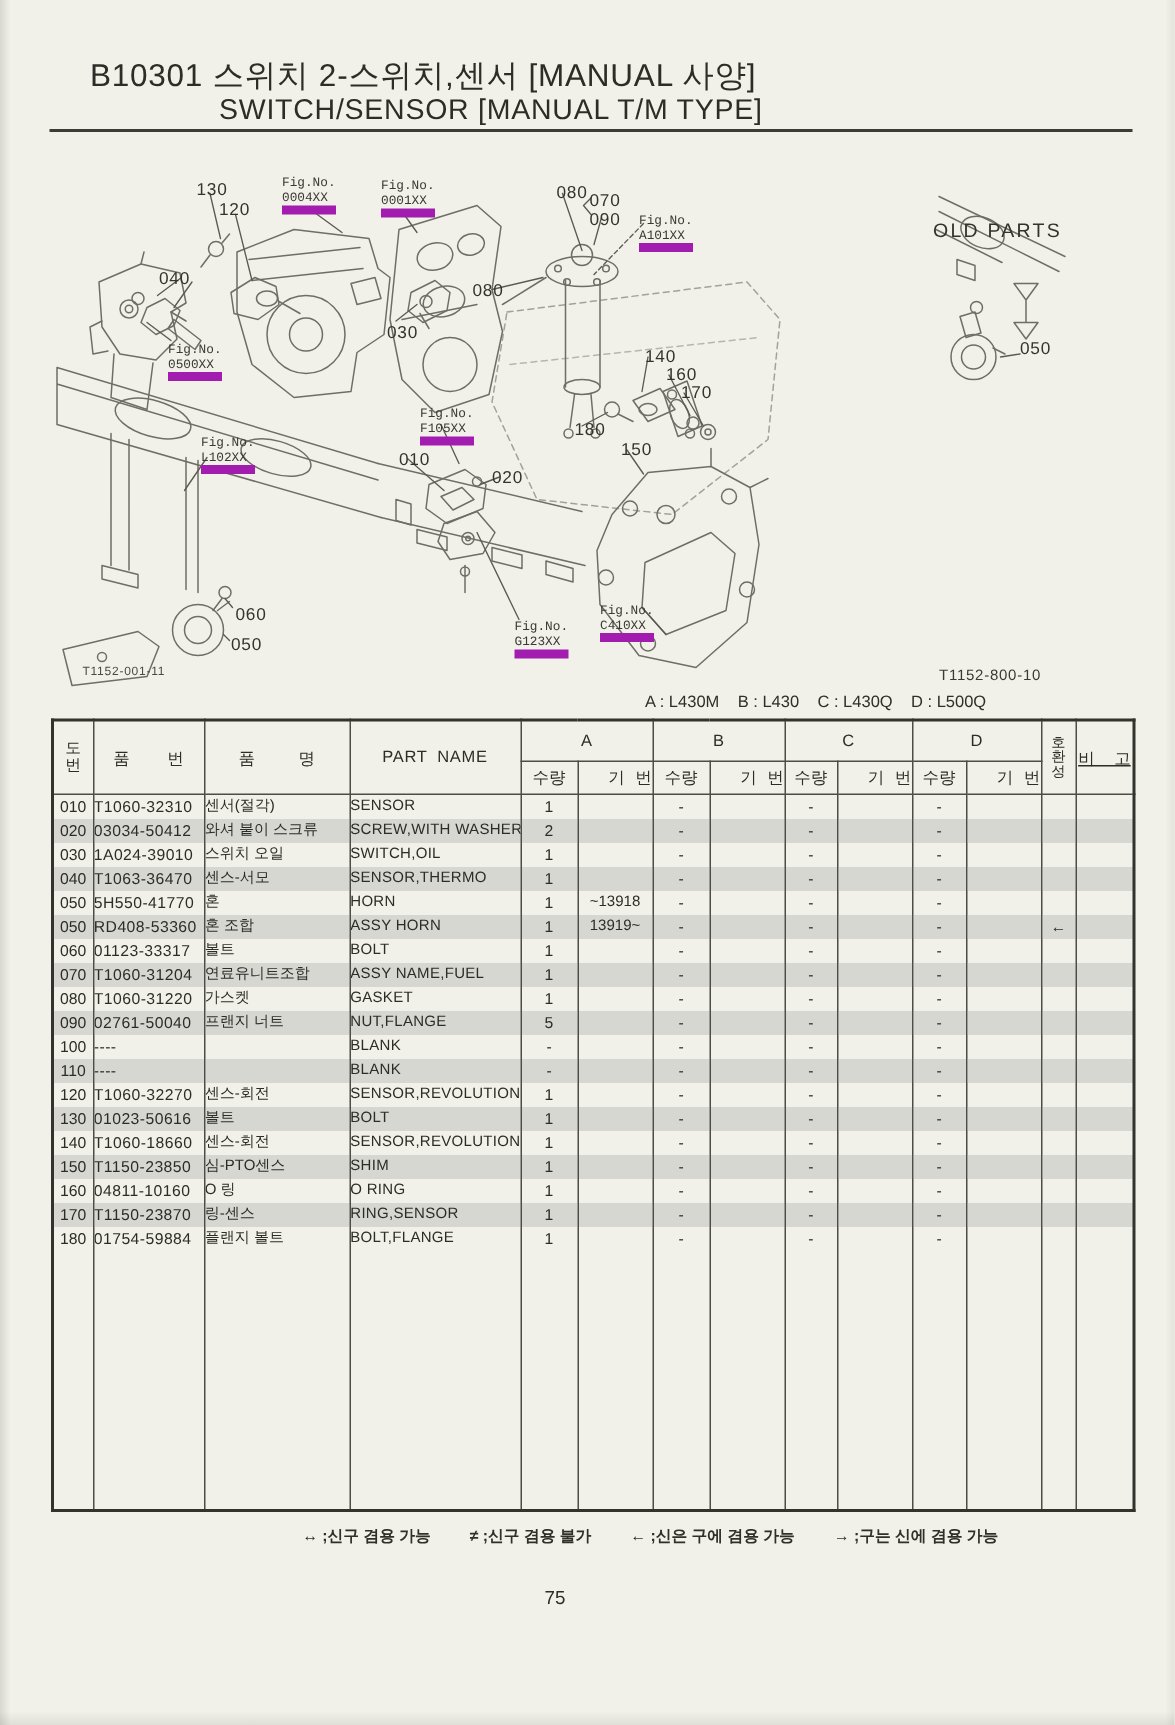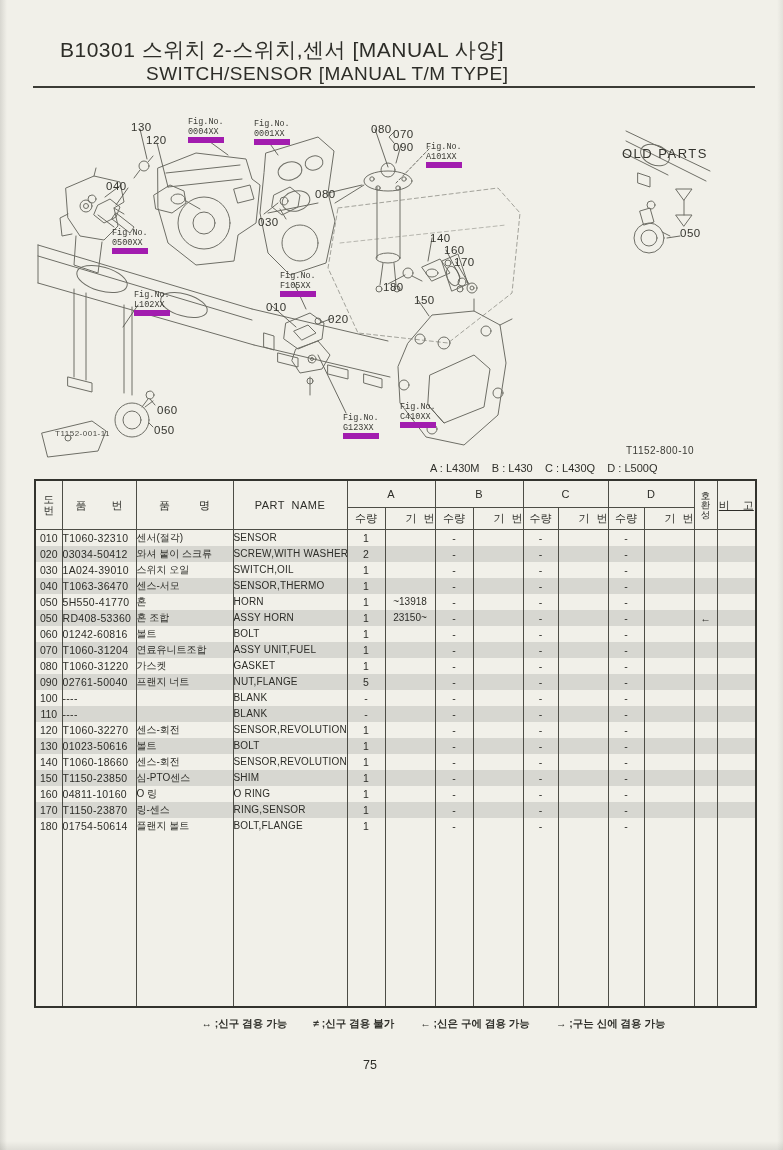--- a/index.html
+++ b/index.html
@@ -247,21 +247,21 @@
 
 <div class="abs figref" style="left:188px;top:118px;"><span>Fig.No.</span><span class="code">0004XX</span></div>
 <div class="abs figref" style="left:254px;top:120px;"><span>Fig.No.</span><span class="code">0001XX</span></div>
 <div class="abs figref" style="left:112px;top:229px;"><span>Fig.No.</span><span class="code">0500XX</span></div>
 <div class="abs figref" style="left:426px;top:143px;"><span>Fig.No.</span><span class="code">A101XX</span></div>
 <div class="abs figref" style="left:134px;top:291px;"><span>Fig.No.</span><span class="code">L102XX</span></div>
 <div class="abs figref" style="left:280px;top:272px;"><span>Fig.No.</span><span class="code">F105XX</span></div>
 <div class="abs figref" style="left:343px;top:414px;"><span>Fig.No.</span><span class="code">G123XX</span></div>
 <div class="abs figref" style="left:400px;top:403px;"><span>Fig.No.</span><span class="code">C410XX</span></div>
 
-<div class="abs drawid" style="left:55px;top:429px;">T1152-001-11</div>
+<div class="abs drawid" style="left:55px;top:443px;">T1152-001-11</div>
 <div class="abs drawid-old" style="left:626px;top:445px;">T1152-800-10</div>
 
 <div class="abs models-note">A : L430M    B : L430    C : L430Q    D : L500Q</div>
 
 <table class="parts">
   <colgroup>
     <col style="width:27px">
       <col style="width:74px">
       <col style="width:97px">
       <col style="width:114px">
@@ -387,51 +387,51 @@
         <td class="c-d_ser"></td>
         <td class="c-compat"></td>
         <td class="c-remarks"></td>
       </tr>
       <tr class="shade">
         <td class="c-no">050</td>
         <td class="c-part_no">RD408-53360</td>
         <td class="c-name_ko">혼 조합</td>
         <td class="c-part_name">ASSY HORN</td>
         <td class="c-a_qty">1</td>
-        <td class="c-a_ser">23150~</td>
+        <td class="c-a_ser">13919~</td>
         <td class="c-b_qty">-</td>
         <td class="c-b_ser"></td>
         <td class="c-c_qty">-</td>
         <td class="c-c_ser"></td>
         <td class="c-d_qty">-</td>
         <td class="c-d_ser"></td>
         <td class="c-compat">←</td>
         <td class="c-remarks"></td>
       </tr>
       <tr>
         <td class="c-no">060</td>
-        <td class="c-part_no">01242-60816</td>
+        <td class="c-part_no">01123-33317</td>
         <td class="c-name_ko">볼트</td>
         <td class="c-part_name">BOLT</td>
         <td class="c-a_qty">1</td>
         <td class="c-a_ser"></td>
         <td class="c-b_qty">-</td>
         <td class="c-b_ser"></td>
         <td class="c-c_qty">-</td>
         <td class="c-c_ser"></td>
         <td class="c-d_qty">-</td>
         <td class="c-d_ser"></td>
         <td class="c-compat"></td>
         <td class="c-remarks"></td>
       </tr>
       <tr class="shade">
         <td class="c-no">070</td>
         <td class="c-part_no">T1060-31204</td>
         <td class="c-name_ko">연료유니트조합</td>
-        <td class="c-part_name">ASSY UNIT,FUEL</td>
+        <td class="c-part_name">ASSY NAME,FUEL</td>
         <td class="c-a_qty">1</td>
         <td class="c-a_ser"></td>
         <td class="c-b_qty">-</td>
         <td class="c-b_ser"></td>
         <td class="c-c_qty">-</td>
         <td class="c-c_ser"></td>
         <td class="c-d_qty">-</td>
         <td class="c-d_ser"></td>
         <td class="c-compat"></td>
         <td class="c-remarks"></td>
@@ -591,21 +591,21 @@
         <td class="c-b_ser"></td>
         <td class="c-c_qty">-</td>
         <td class="c-c_ser"></td>
         <td class="c-d_qty">-</td>
         <td class="c-d_ser"></td>
         <td class="c-compat"></td>
         <td class="c-remarks"></td>
       </tr>
       <tr>
         <td class="c-no">180</td>
-        <td class="c-part_no">01754-50614</td>
+        <td class="c-part_no">01754-59884</td>
         <td class="c-name_ko">플랜지 볼트</td>
         <td class="c-part_name">BOLT,FLANGE</td>
         <td class="c-a_qty">1</td>
         <td class="c-a_ser"></td>
         <td class="c-b_qty">-</td>
         <td class="c-b_ser"></td>
         <td class="c-c_qty">-</td>
         <td class="c-c_ser"></td>
         <td class="c-d_qty">-</td>
         <td class="c-d_ser"></td>

